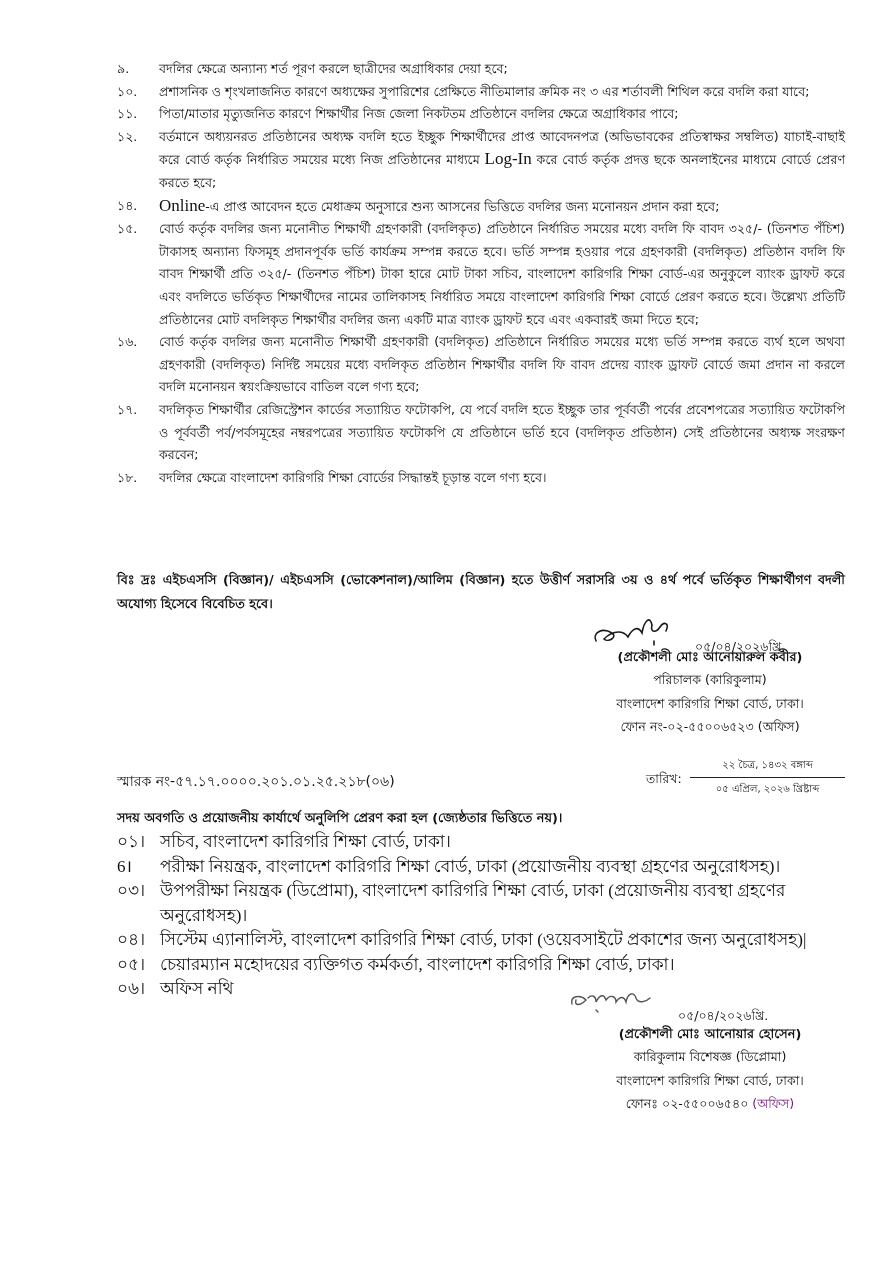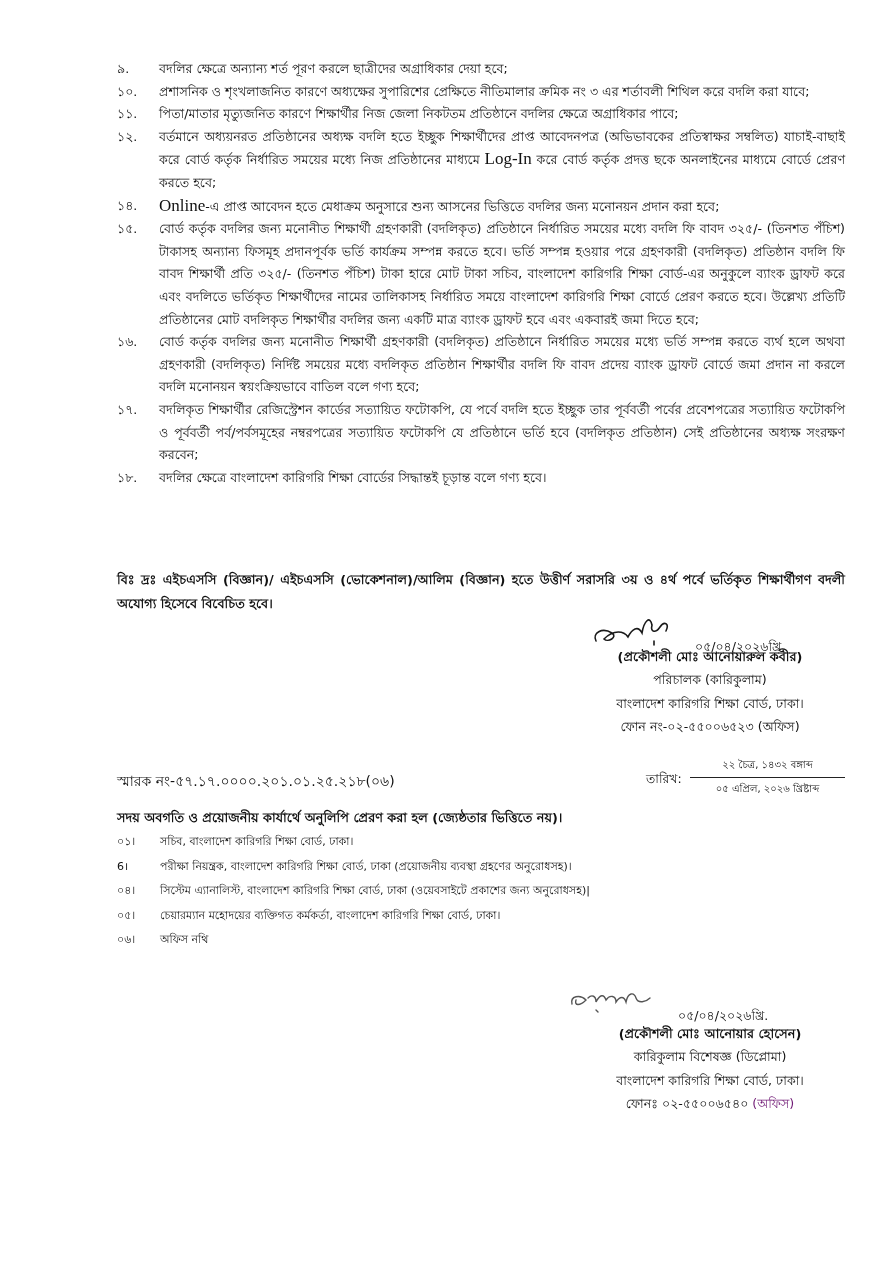--- a/index.html
+++ b/index.html
@@ -32,21 +32,21 @@
 
   
   .memo { position:absolute; left:117px; top:770px; font-size:14px; }
   .date-label { position:absolute; left:646px; top:770px; font-size:12.4px; }
   .date-box { position:absolute; left:690px; top:757px; width:155px; text-align:center; font-size:10px; }
   .date-box .top { padding-bottom:3px; border-bottom:1px solid #222; }
   .date-box .bottom { padding-top:3px; }
 
   .cc-head { position:absolute; left:117px; top:808px; font-size:12.8px; font-weight:bold; }
   .cc-list { position:absolute; left:117px; top:830px; width:740px; }
-  .cc-item { display:flex; font-size:11px; line-height:24.5px; }
+  .cc-item { display:flex; font-size:17px; line-height:24.5px;font-family:Liberation Serif, serif; }
   .cc-item .num { width:43px; flex:0 0 43px; }
 
   
   .sig2 { position:absolute; left:560px; top:990px; width:300px; text-align:center; }
   .sig2 .sig-row { height:32px; }
   .sig2 .signature-mark { left:6px; top:-2px; }
   .sig2 .sig-date { left:118px; top:4px; }
   .muted { color:#701a75; }
 </style>
 </head>
@@ -119,20 +119,24 @@
   <div class="cc-list">
     <div class="cc-item">
       <span class="num">০১।</span>
       <span>সচিব, বাংলাদেশ কারিগরি শিক্ষা বোর্ড, ঢাকা।</span>
     </div>
     <div class="cc-item">
       <span class="num">6।</span>
       <span>পরীক্ষা নিয়ন্ত্রক, বাংলাদেশ কারিগরি শিক্ষা বোর্ড, ঢাকা (প্রয়োজনীয় ব্যবস্থা গ্রহণের অনুরোধসহ)।</span>
     </div>
     <div class="cc-item">
+      <span class="num">০৩।</span>
+      <span>উপপরীক্ষা নিয়ন্ত্রক (ডিপ্রোমা), বাংলাদেশ কারিগরি শিক্ষা বোর্ড, ঢাকা (প্রয়োজনীয় ব্যবস্থা গ্রহণের অনুরোধসহ)।</span>
+    </div>
+    <div class="cc-item">
       <span class="num">০৪।</span>
       <span>সিস্টেম এ্যানালিস্ট, বাংলাদেশ কারিগরি শিক্ষা বোর্ড, ঢাকা (ওয়েবসাইটে প্রকাশের জন্য অনুরোধসহ)|</span>
     </div>
     <div class="cc-item">
       <span class="num">০৫।</span>
       <span>চেয়ারম্যান মহোদয়ের ব্যক্তিগত কর্মকর্তা, বাংলাদেশ কারিগরি শিক্ষা বোর্ড, ঢাকা।</span>
     </div>
     <div class="cc-item">
       <span class="num">০৬।</span>
       <span>অফিস নথি</span>

